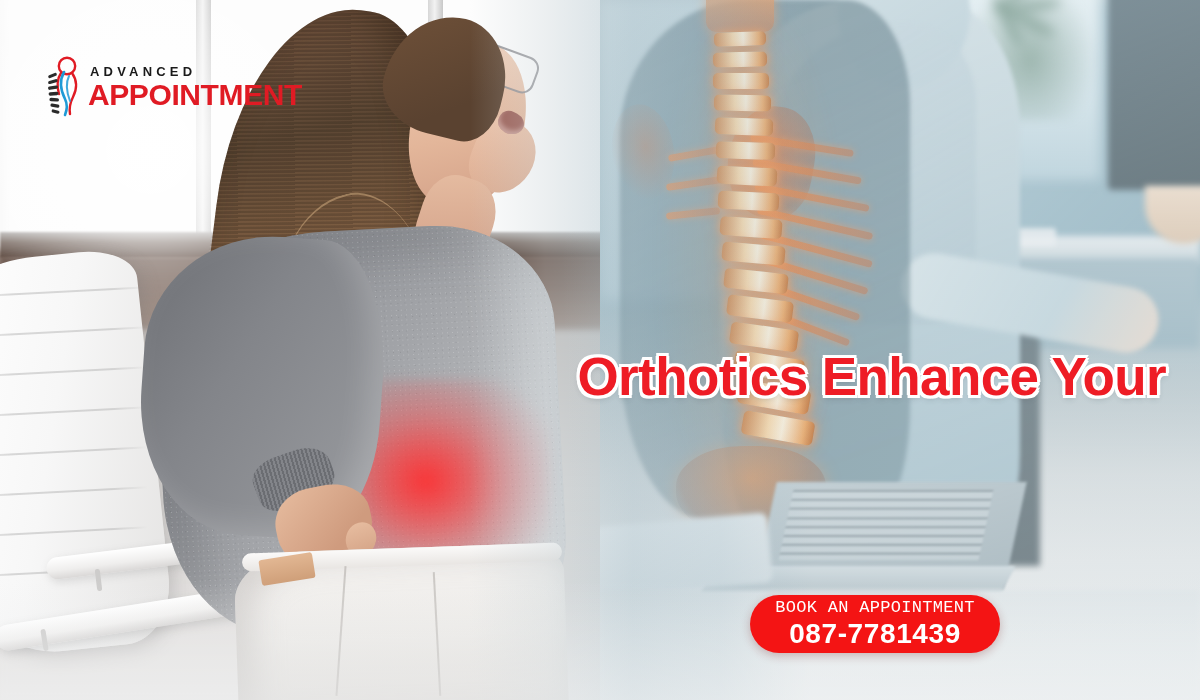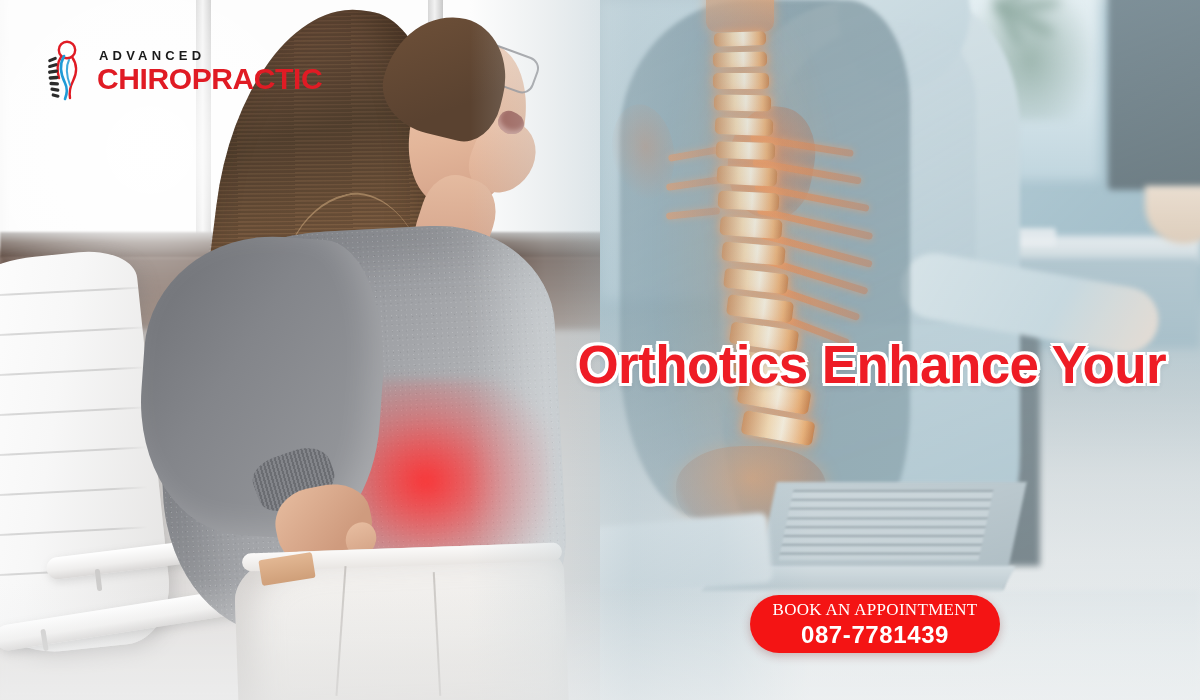--- a/index.html
+++ b/index.html
@@ -423,22 +423,22 @@
     pointer-events:none;
   }
   .bottom-fade{
     position:absolute;left:0;bottom:0;width:1200px;height:120px;
     background:linear-gradient(to bottom,rgba(240,241,241,0),rgba(238,240,241,.55));
     pointer-events:none;
   }
 
   
   .logo{
-    position:absolute;left:44px;top:40px;
-    display:flex;align-items:center;gap:9px;z-index:40;
+    position:absolute;left:44px;top:56px;
+    display:flex;align-items:center;z-index:40;
   }
   .logo-mark{position:relative;width:44px;height:62px;flex:0 0 44px;}
   .logo-text{display:flex;flex-direction:column;line-height:1;}
   .logo-advanced{
     font-size:13px;font-weight:bold;letter-spacing:4.2px;color:#1a1a1a;
     margin-bottom:3px;padding-left:2px;
   }
   .logo-chiro{
     font-size:30px;font-weight:bold;color:#e01b24;letter-spacing:-.4px;
     line-height:.95;
@@ -460,45 +460,45 @@
   }
   .hl-1,.hl-2{
     font-size:53px;color:#ee1c25;letter-spacing:-.6px;
     text-shadow:
       -2.6px -2.6px 0 #fff, 2.6px -2.6px 0 #fff,
       -2.6px  2.6px 0 #fff, 2.6px  2.6px 0 #fff,
       -3.2px 0 0 #fff, 3.2px 0 0 #fff,
        0 -3.2px 0 #fff, 0 3.2px 0 #fff,
        0 3px 6px rgba(60,70,78,.30);
   }
-  .hl-2{margin-top:2px;}
+  .hl-2{margin-top:14px;}
   .hl-3{
     font-size:38px;color:#2bacde;letter-spacing:-.2px;margin-top:6px;
     text-shadow:
       -2.2px -2.2px 0 #fff, 2.2px -2.2px 0 #fff,
       -2.2px  2.2px 0 #fff, 2.2px  2.2px 0 #fff,
       -2.7px 0 0 #fff, 2.7px 0 0 #fff,
        0 -2.7px 0 #fff, 0 2.7px 0 #fff,
        0 3px 6px rgba(60,70,78,.28);
   }
 
   
   .cta{
     position:absolute;left:750px;top:595px;width:250px;height:58px;
     background:#f41414;border:none;border-radius:29px;
     display:flex;flex-direction:column;align-items:center;justify-content:center;
     z-index:40;cursor:pointer;padding:0;
     box-shadow:0 3px 10px rgba(120,30,30,.28);
   }
   .cta-line1{
     color:#fff;font-size:17px;font-weight:500;letter-spacing:.3px;
-    font-family:Liberation Serif, serif;
+    font-family:Liberation Mono, monospace;
   }
   .cta-line2{
-    color:#fff;font-size:24px;font-weight:bold;letter-spacing:.6px;
+    color:#fff;font-size:28px;font-weight:bold;letter-spacing:.6px;
     margin-top:1px;font-family:"Liberation Sans","DejaVu Sans",sans-serif;
   }
 </style>
 </head>
 <body>
 
 <div class="banner">
 
   <div class="scene-left">
     <div class="win-pane win-p1"></div>
@@ -649,21 +649,21 @@
           <rect x="4" y="30" width="10" height="3.3" rx="1.6" transform="rotate(-10 9 31.6)"></rect>
           <rect x="4.6" y="36" width="10" height="3.4" rx="1.7" transform="rotate(-4 9.6 37.7)"></rect>
           <rect x="5.4" y="42" width="9.6" height="3.4" rx="1.7" transform="rotate(3 10.2 43.7)"></rect>
           <rect x="6.4" y="48" width="9" height="3.3" rx="1.6" transform="rotate(9 10.9 49.6)"></rect>
           <rect x="7.6" y="54" width="8" height="3.1" rx="1.5" transform="rotate(14 11.6 55.5)"></rect>
         </g>
       </svg>
     </div>
     <div class="logo-text">
       <span class="logo-advanced">ADVANCED</span>
-      <span class="logo-chiro">CHIROPRACTIC</span>
+      <span class="logo-chiro">APPOINTMENT</span>
     </div>
   </div>
 
   <div class="headline">
     <span class="hl-line hl-2">Orthotics Enhance Your</span>
   </div>
 
   <button class="cta">
     <span class="cta-line1">BOOK AN APPOINTMENT</span>
     <span class="cta-line2">087-7781439</span>

